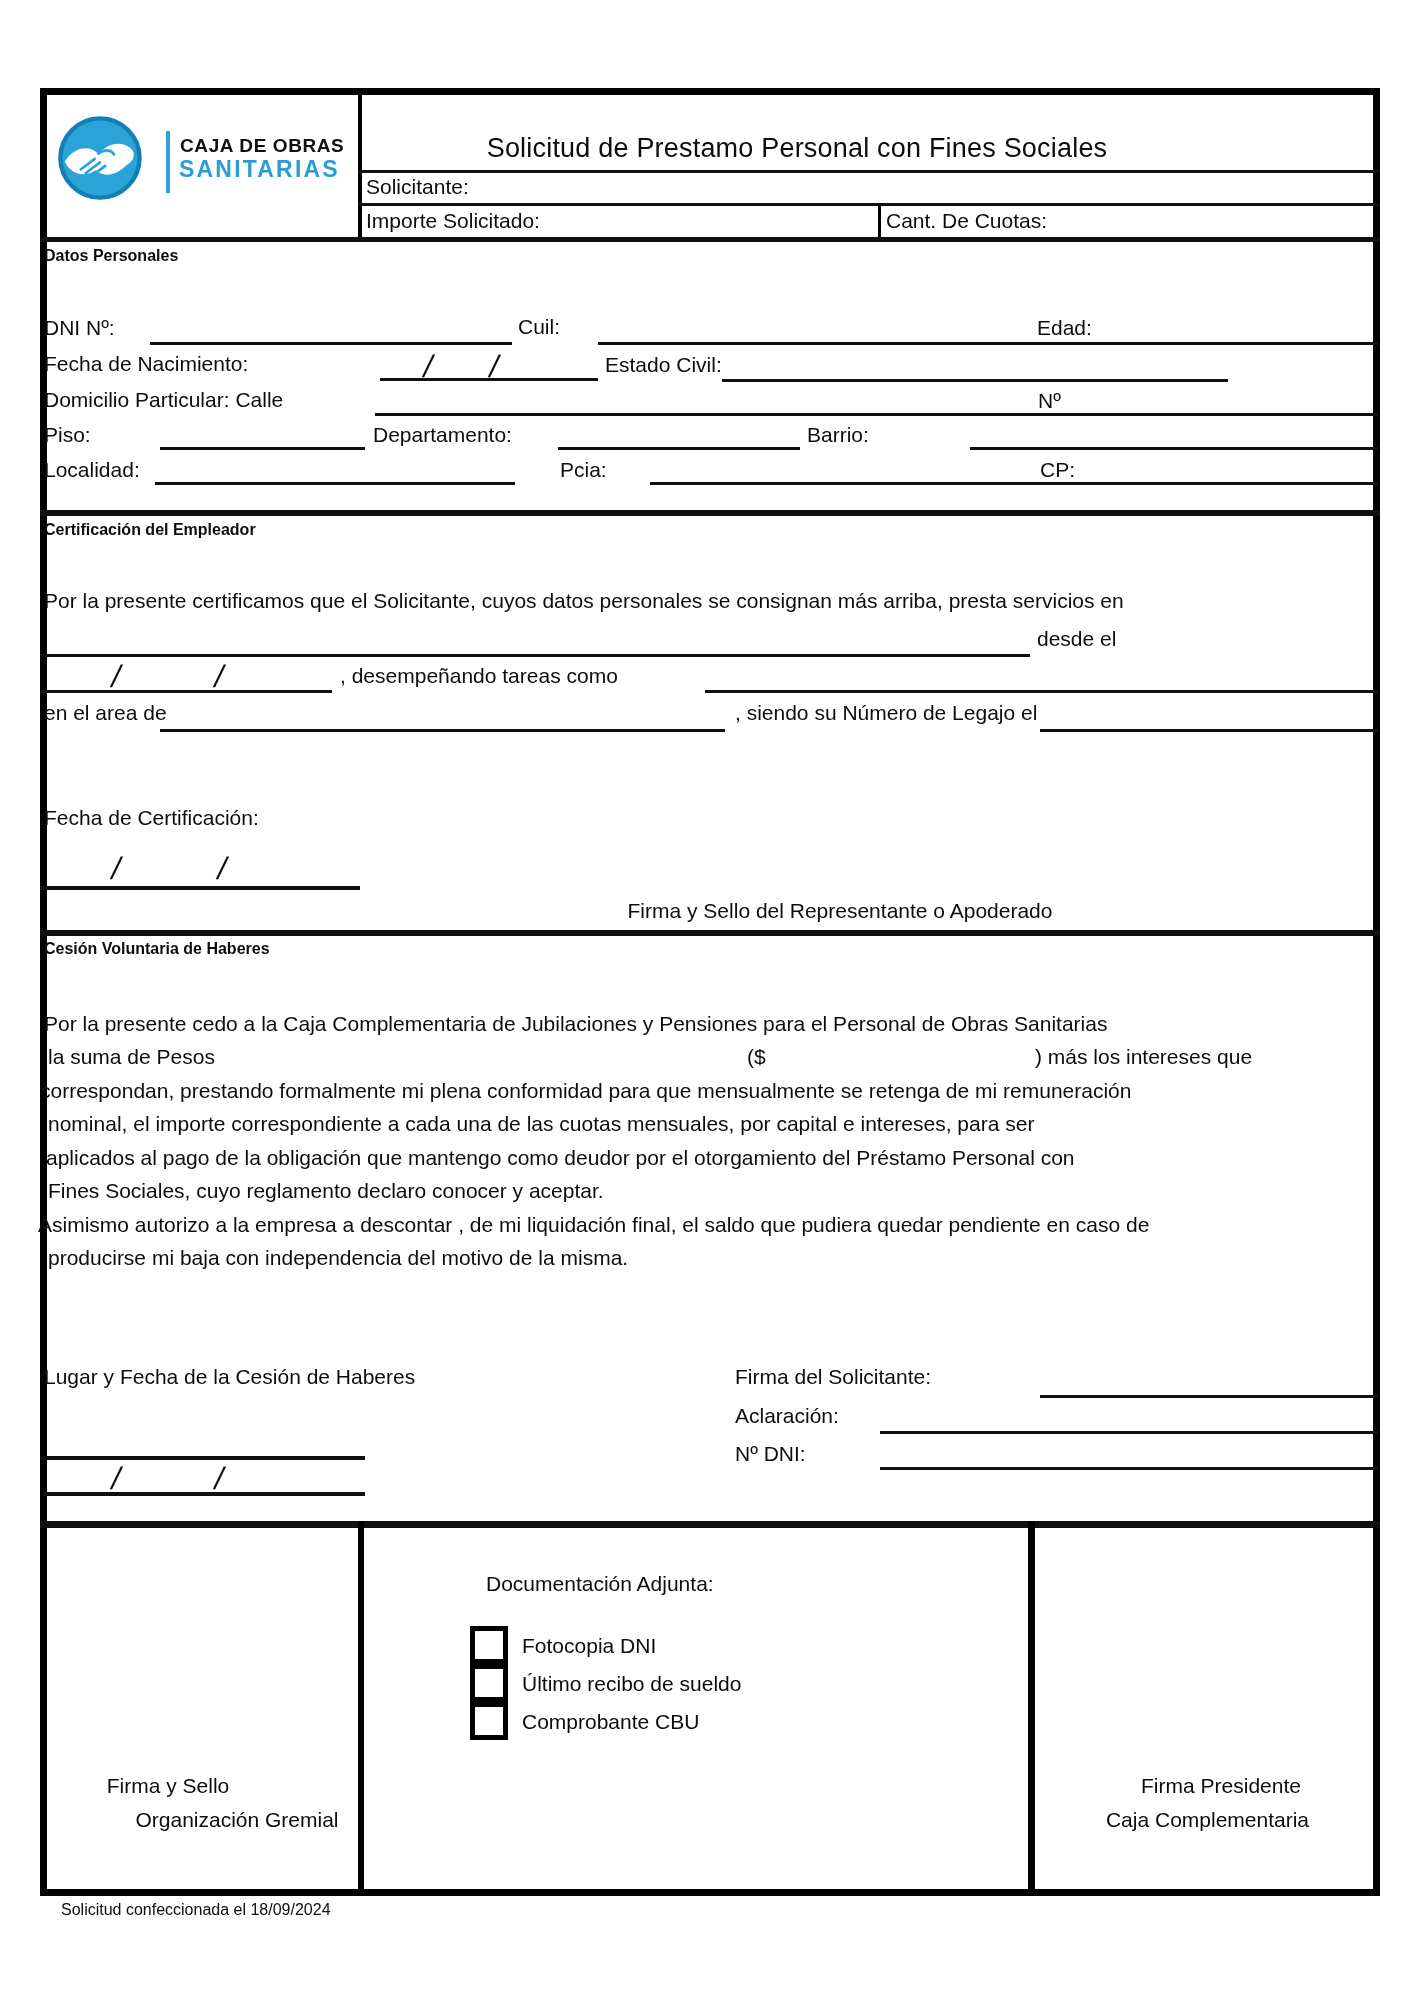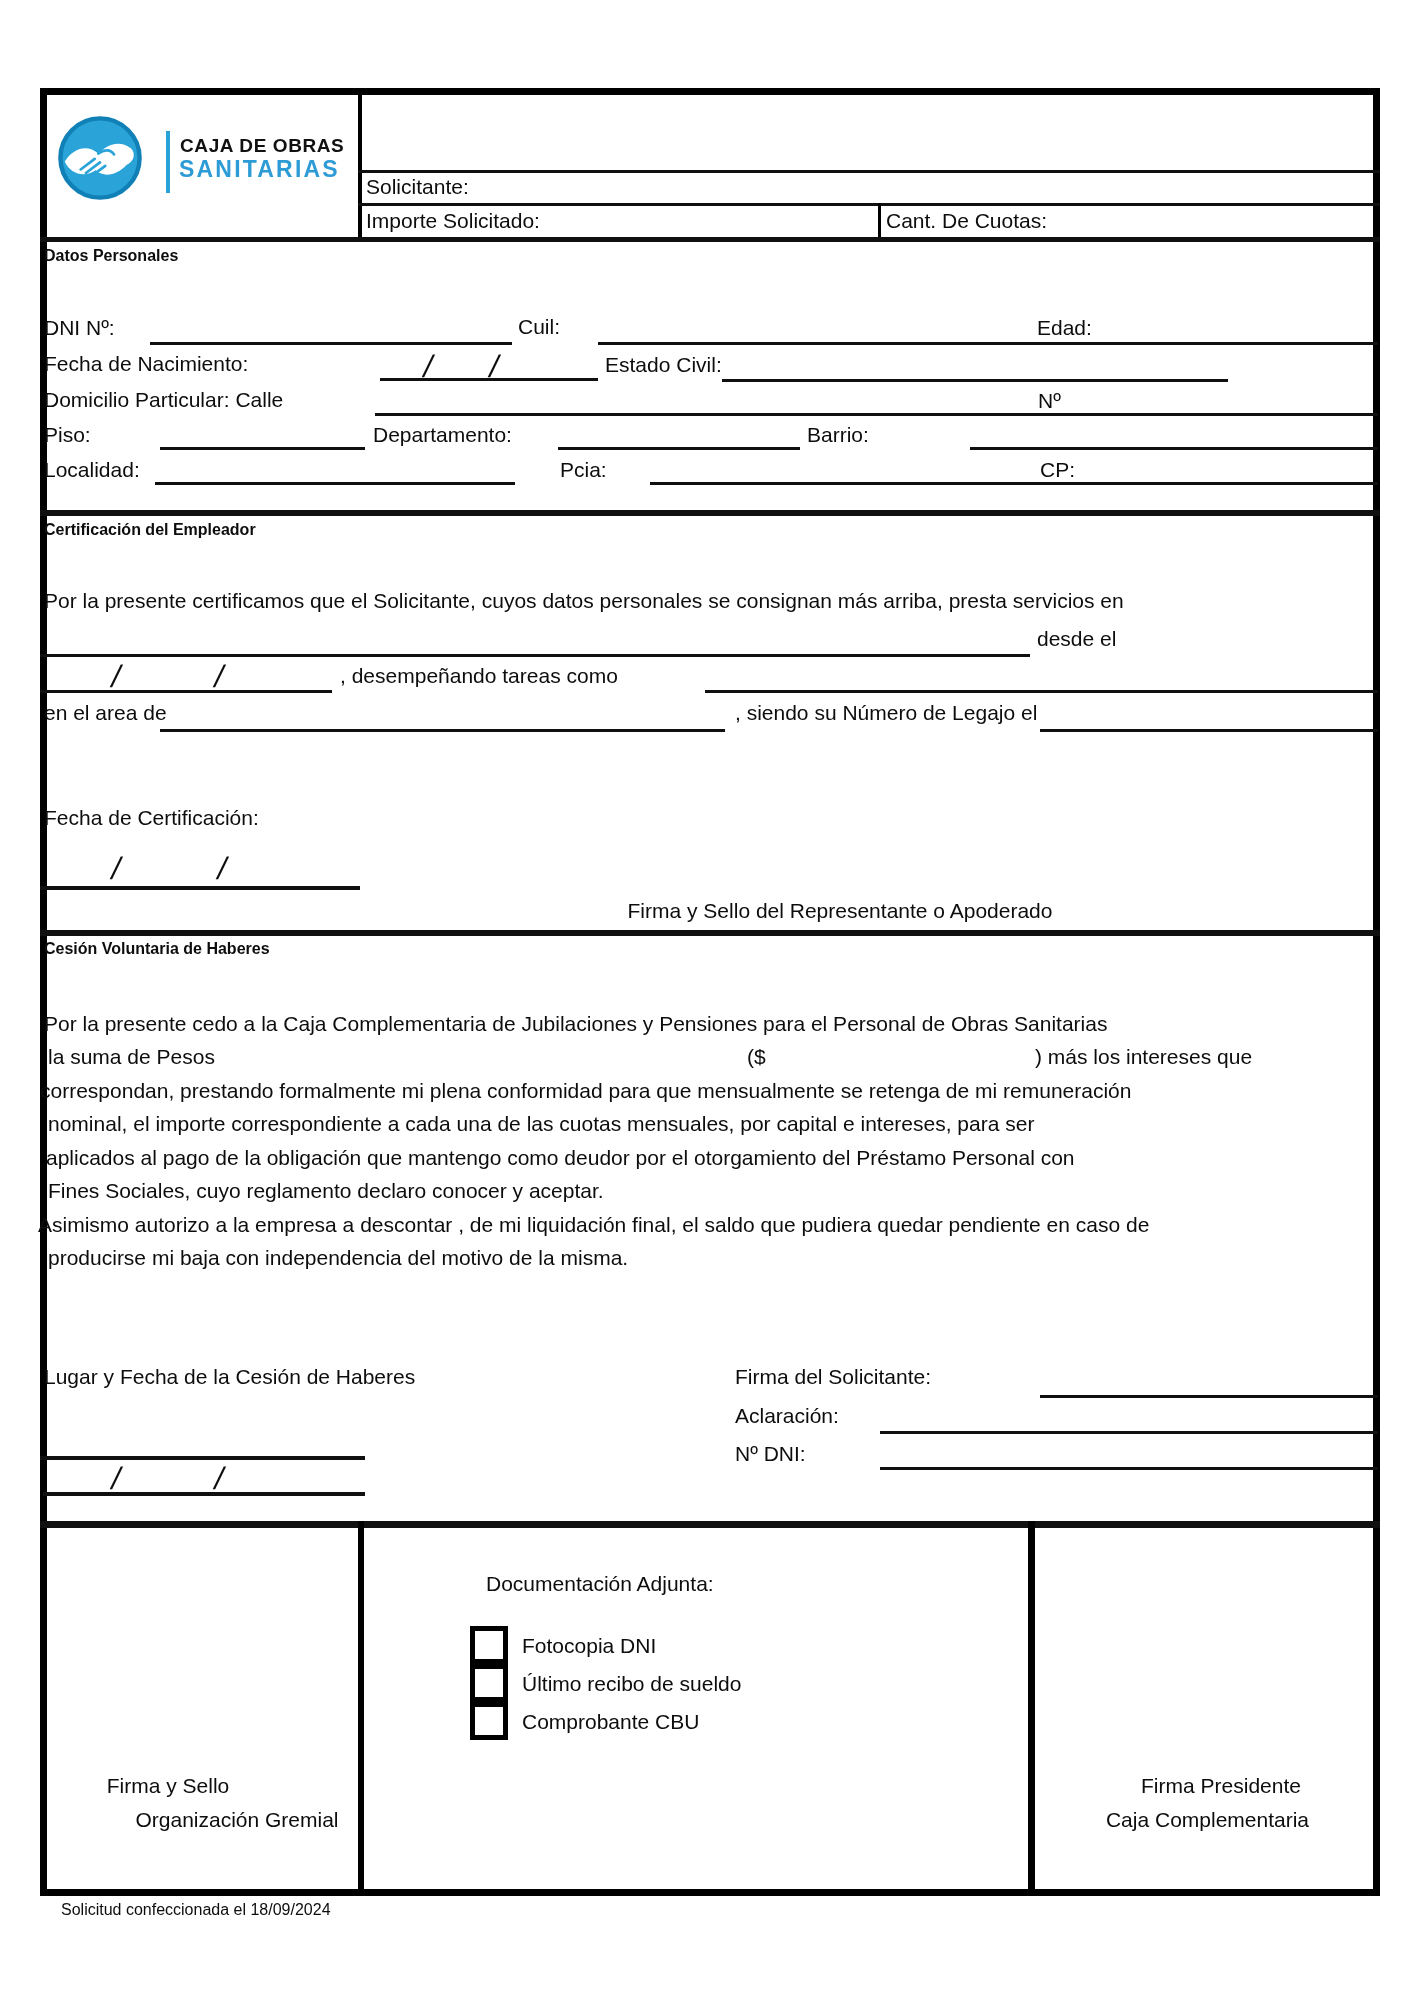--- a/index.html
+++ b/index.html
@@ -39,20 +39,21 @@
       <circle cx="50" cy="50" r="45" fill="none" stroke="#1180b6" stroke-width="5"></circle>
       <path d="M10,54 C20,38 36,34 48,45 C58,35 72,29 85,39 C91,45 89,54 80,58 C70,69 55,73 45,64 C32,73 16,68 10,54 Z" fill="#ffffff"></path>
       <path d="M28,63 L44,51 M34,67 L50,55 M41,70 L56,59" stroke="#2aa3d8" stroke-width="3" fill="none" stroke-linecap="round"></path>
       <path d="M48,45 C55,40 62,40 66,46" stroke="#2aa3d8" stroke-width="3" fill="none" stroke-linecap="round"></path>
     </svg>
   </div>
   <div class="abs" style="left:166px;top:131px;width:4px;height:62px;background:#2aa3d8;"></div>
   <div class="abs brand1" style="left:180px;top:135px;">CAJA DE OBRAS</div>
   <div class="abs brand2" style="left:179px;top:156px;">SANITARIAS</div>
 
+  <div class="abs title center" style="left:358px;top:133px;width:1022px;padding-right:144px;box-sizing:border-box;">Solicitud de Prestamo Personal con Fines Sociales</div>
   <div class="abs lbl" style="left:366px;top:175px;">Solicitante:</div>
   <div class="abs lbl" style="left:366px;top:209px;">Importe Solicitado:</div>
   <div class="abs lbl" style="left:886px;top:209px;">Cant. De Cuotas:</div>
 
   <div class="abs sm bold" style="left:44px;top:247px;">Datos Personales</div>
 
   <div class="abs lbl" style="left:44px;top:316px;">DNI Nº:</div>
   <div class="hline" style="left:150px;top:342px;width:362px;height:3px;"></div>
   <div class="abs lbl" style="left:518px;top:315px;">Cuil:</div>
   <div class="hline" style="left:598px;top:342px;width:780px;height:3px;"></div>

